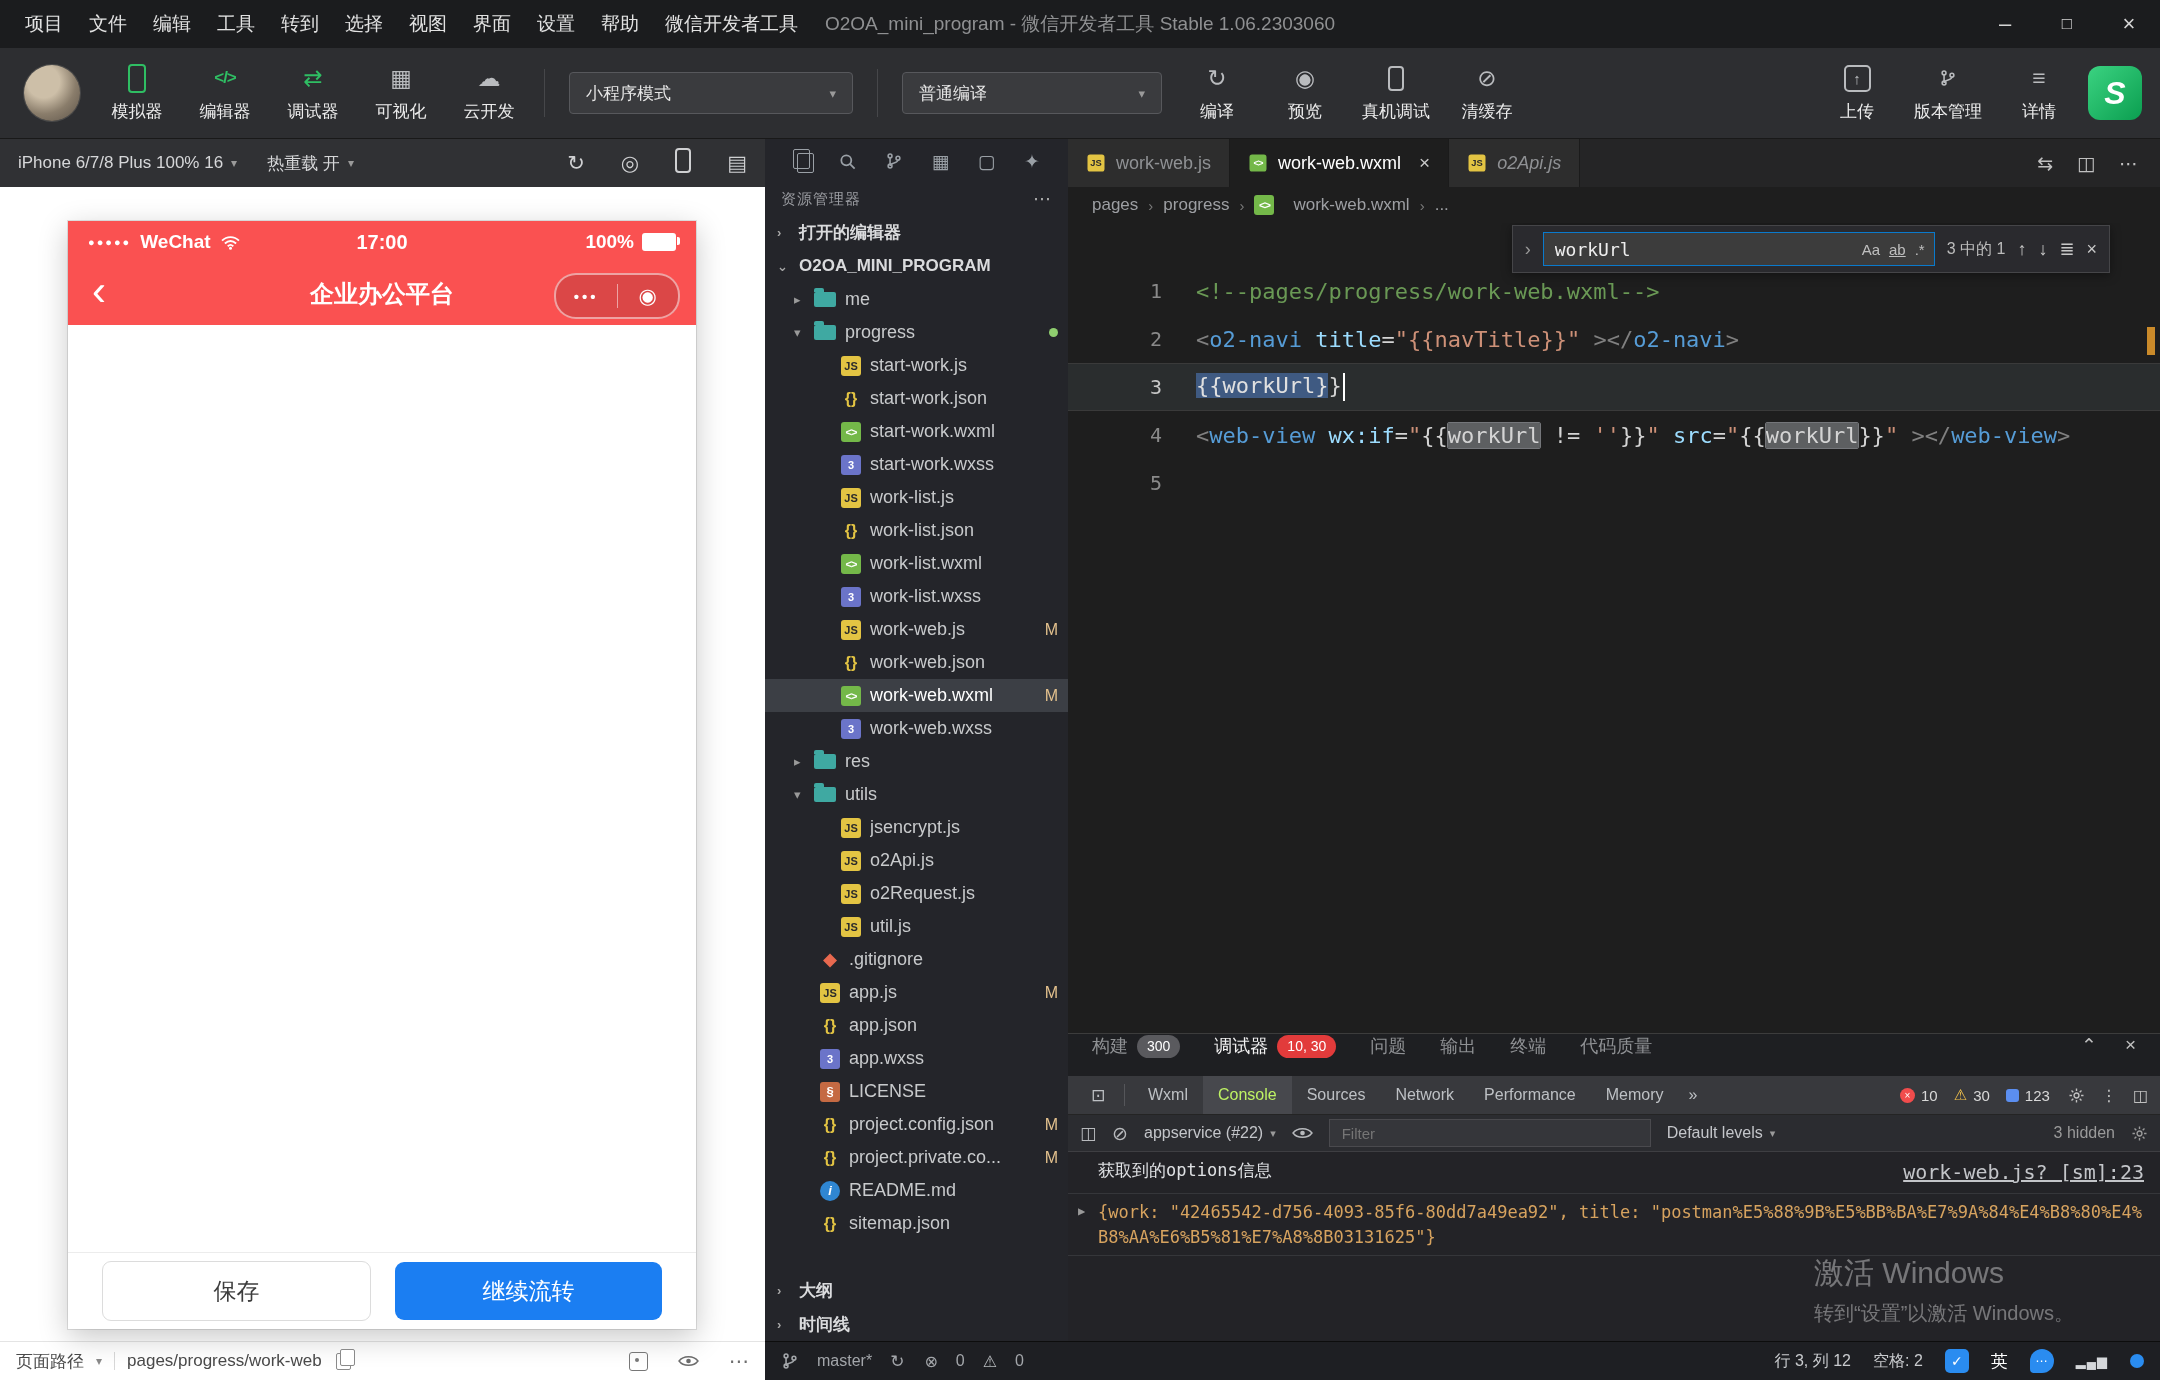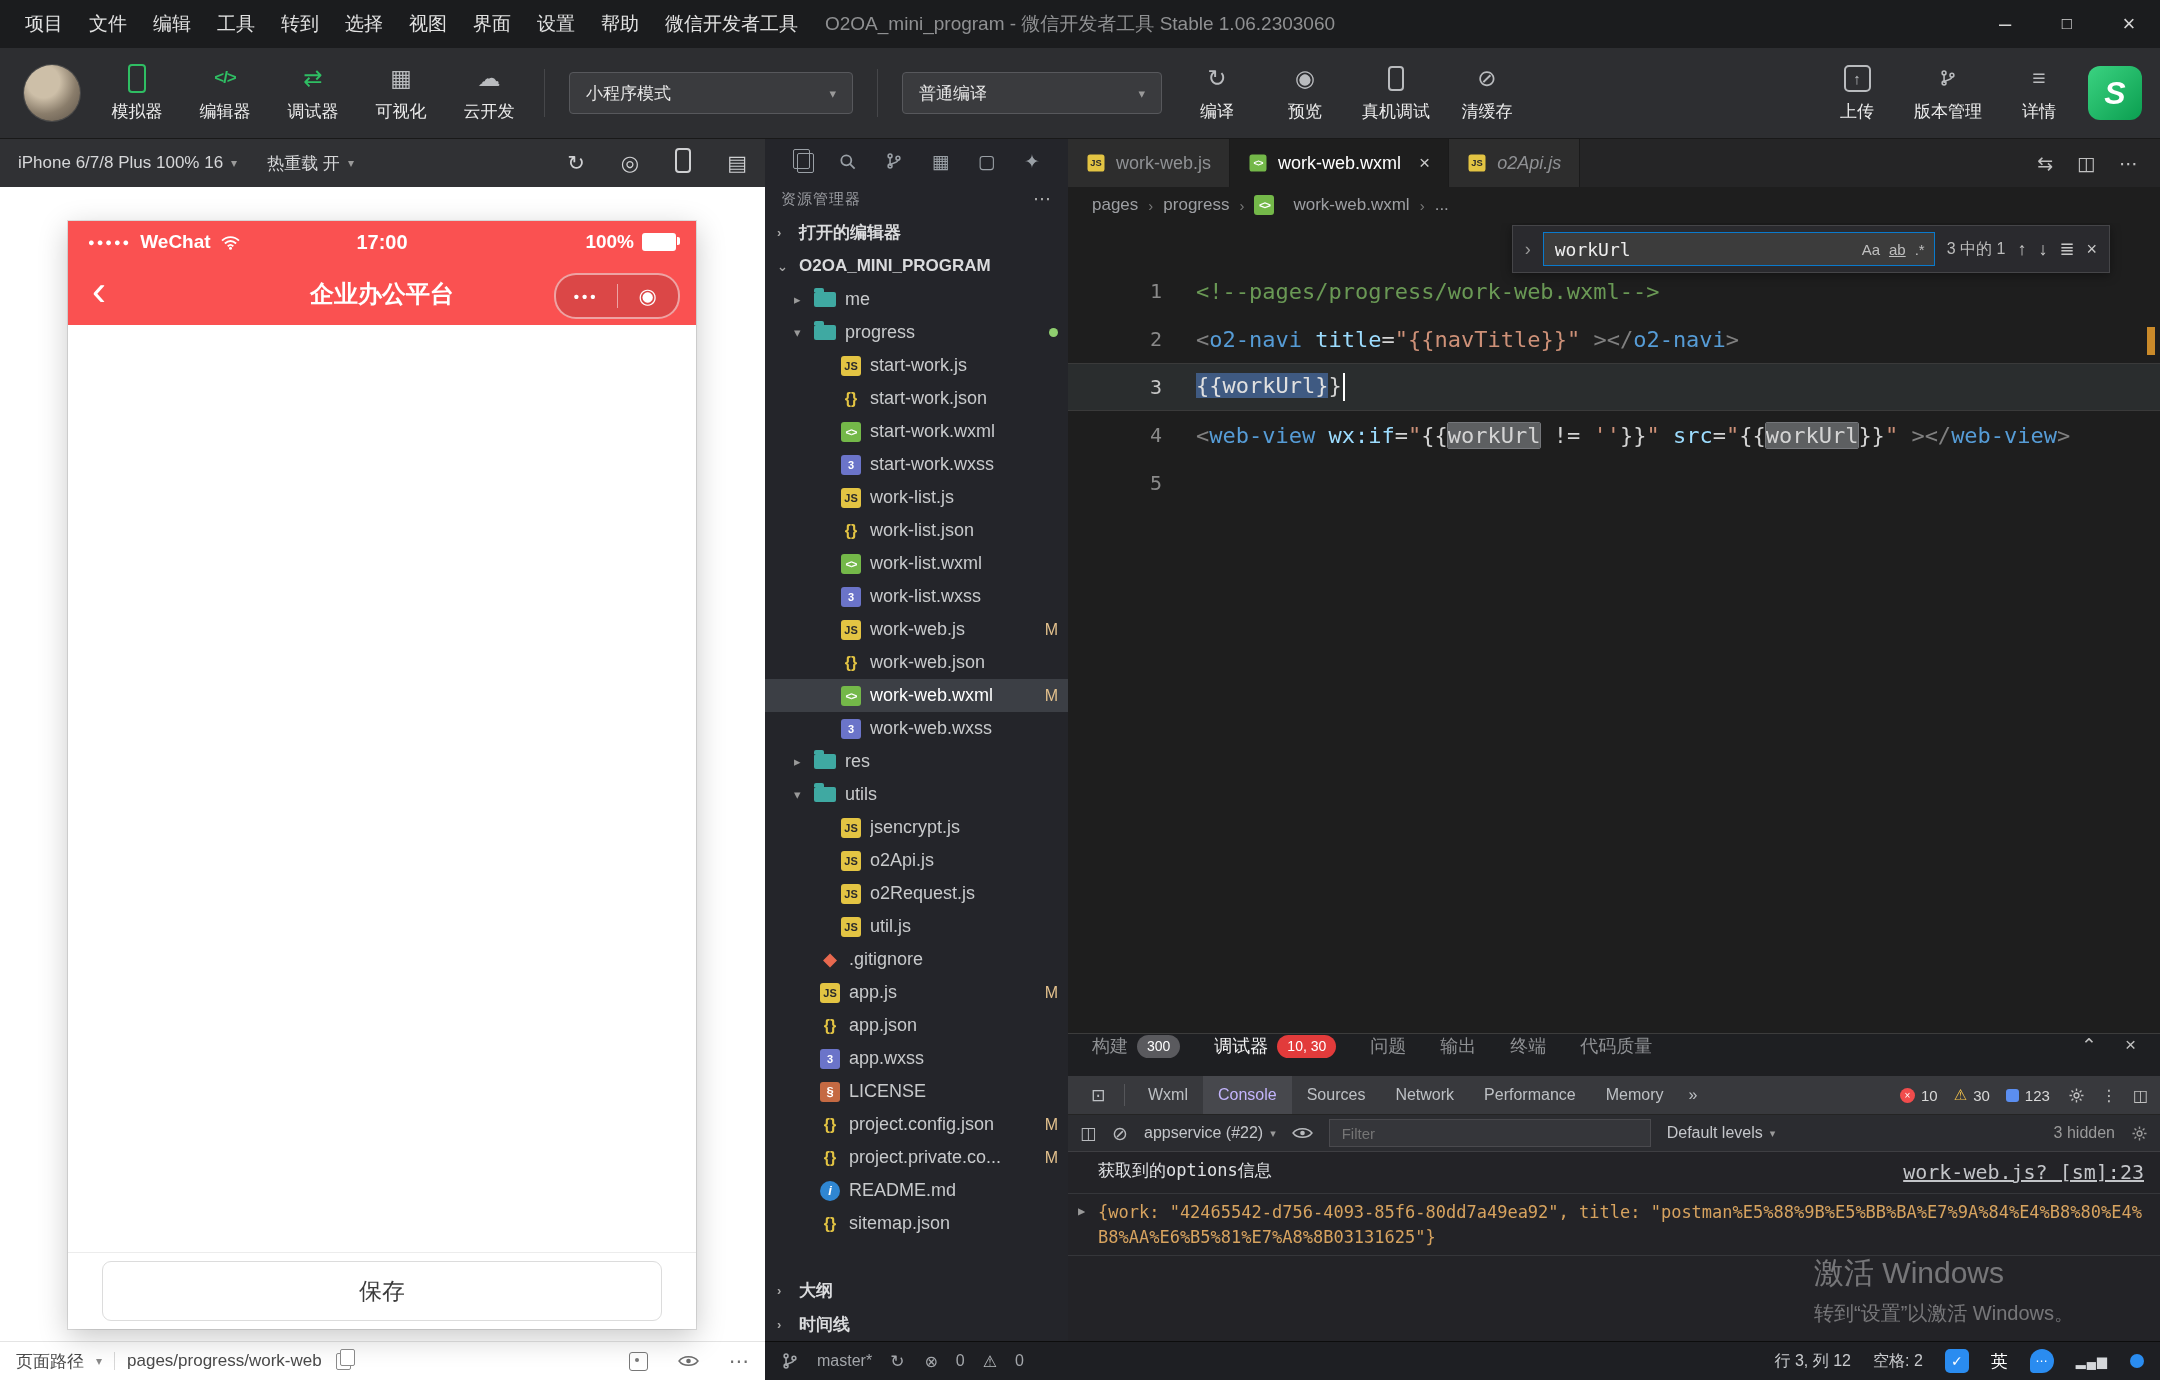--- a/index.html
+++ b/index.html
@@ -142,21 +142,21 @@
   .dp-tab{display:flex;align-items:center;gap:9px;}
   .dp-tab.active{color:#f2f2f2;}
   .badge{height:23px;border-radius:12px;padding:0 10px;font-size:14px;display:inline-flex;align-items:center;color:#fff;}
   .badge.gray{background:#5a5a5e;}
   .badge.red{background:#e23b3b;}
   .dp-right{margin-left:auto;display:flex;gap:28px;color:#c0c0c0;font-size:19px;}
   .devtools-row{height:38px;background:#38393d;display:flex;align-items:center;padding:0 12px;font-size:16px;color:#bdc0c4;flex:none;border-bottom:1px solid #242424;}
   .dt-ico{width:36px;text-align:center;font-size:17px;}
   .dt-div{width:1px;height:22px;background:#55565a;margin:0 8px;}
   .dt-tab{padding:0 15px;height:100%;display:flex;align-items:center;}
-  .dt-tab.active{background:#47484d;color:#c4b5fd;}
+  .dt-tab.active{background:#47484d;color:#bef264;}
   .dt-more{padding:0 10px;}
   .dt-counts{margin-left:auto;display:flex;align-items:center;gap:16px;font-size:15px;color:#d8d8d8;}
   .cnt{display:flex;align-items:center;gap:6px;}
   .cir-err{width:15px;height:15px;border-radius:50%;background:#f14c4c;color:#fff;font-size:10px;display:flex;align-items:center;justify-content:center;}
   .warn-ico{color:#f2c14b;font-size:15px;}
   .info-ico{width:13px;height:13px;border-radius:3px;background:#5b8ef0;}
   .dt-tail{display:flex;align-items:center;gap:16px;margin-left:18px;color:#c0c0c0;}
   .console-toolbar{height:36px;background:#2b2c30;border-bottom:1px solid #3e3e42;display:flex;align-items:center;padding:0 12px;gap:16px;font-size:16px;color:#c4c6ca;flex:none;}
   .ct-ico{font-size:17px;color:#b8babd;display:flex;align-items:center;}
   .ct-dd{display:flex;align-items:center;gap:7px;}
@@ -357,20 +357,21 @@
             <span class="nav-title">企业办公平台</span>
             <div class="capsule">
               <span class="cap-dots">•••</span>
               <span class="cap-div"></span>
               <span class="cap-target">◉</span>
             </div>
           </div>
           <div class="p-body"></div>
           <div class="p-actions">
             <div class="btn-save">保存</div>
+            <div class="btn-forward">继续流转</div>
           </div>
         </div>
       </div>
       <div class="sim-path">
         <span>页面路径</span>
         <span class="arr">▾</span>
         <span class="vdiv"></span>
         <span>pages/progress/work-web</span>
         <span class="dup"></span>
         <div class="sim-path-icons">

